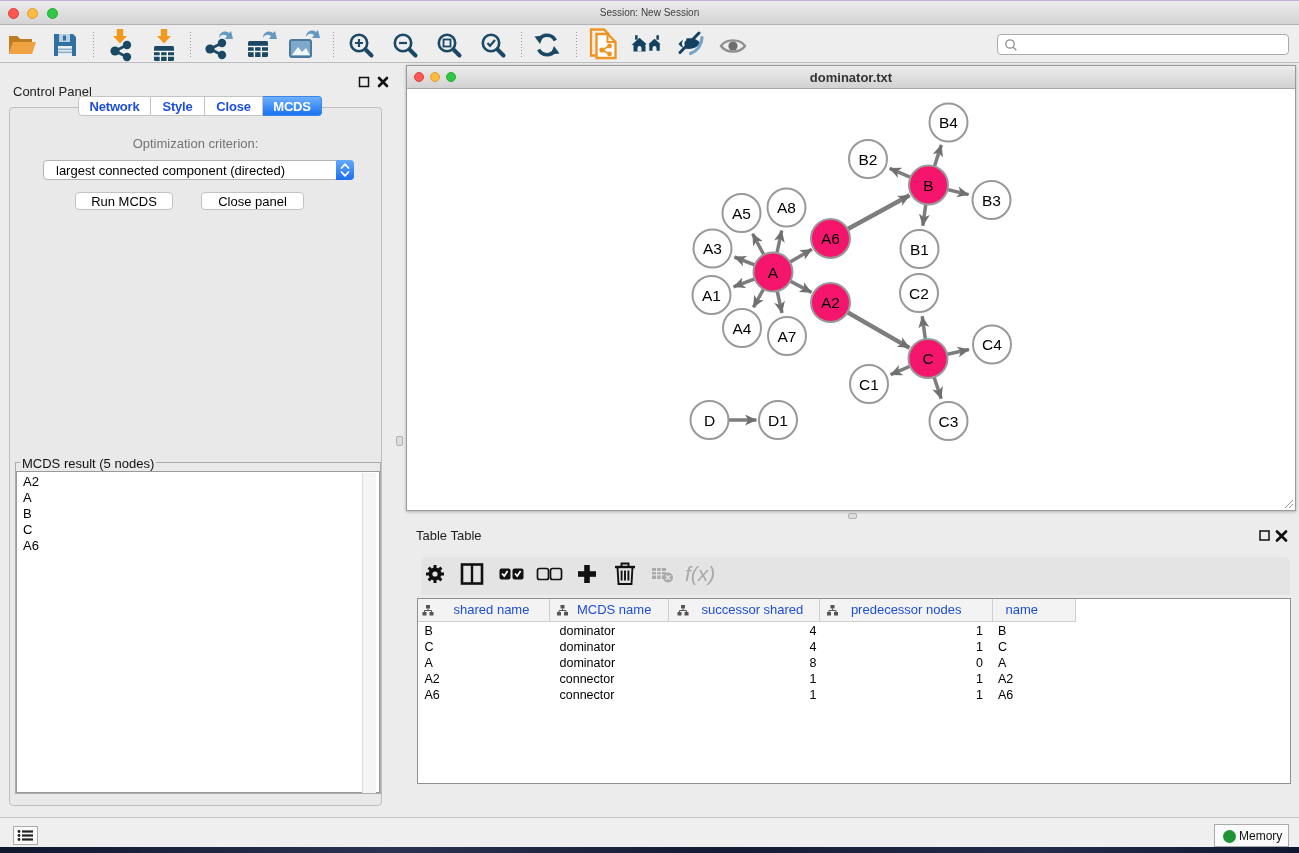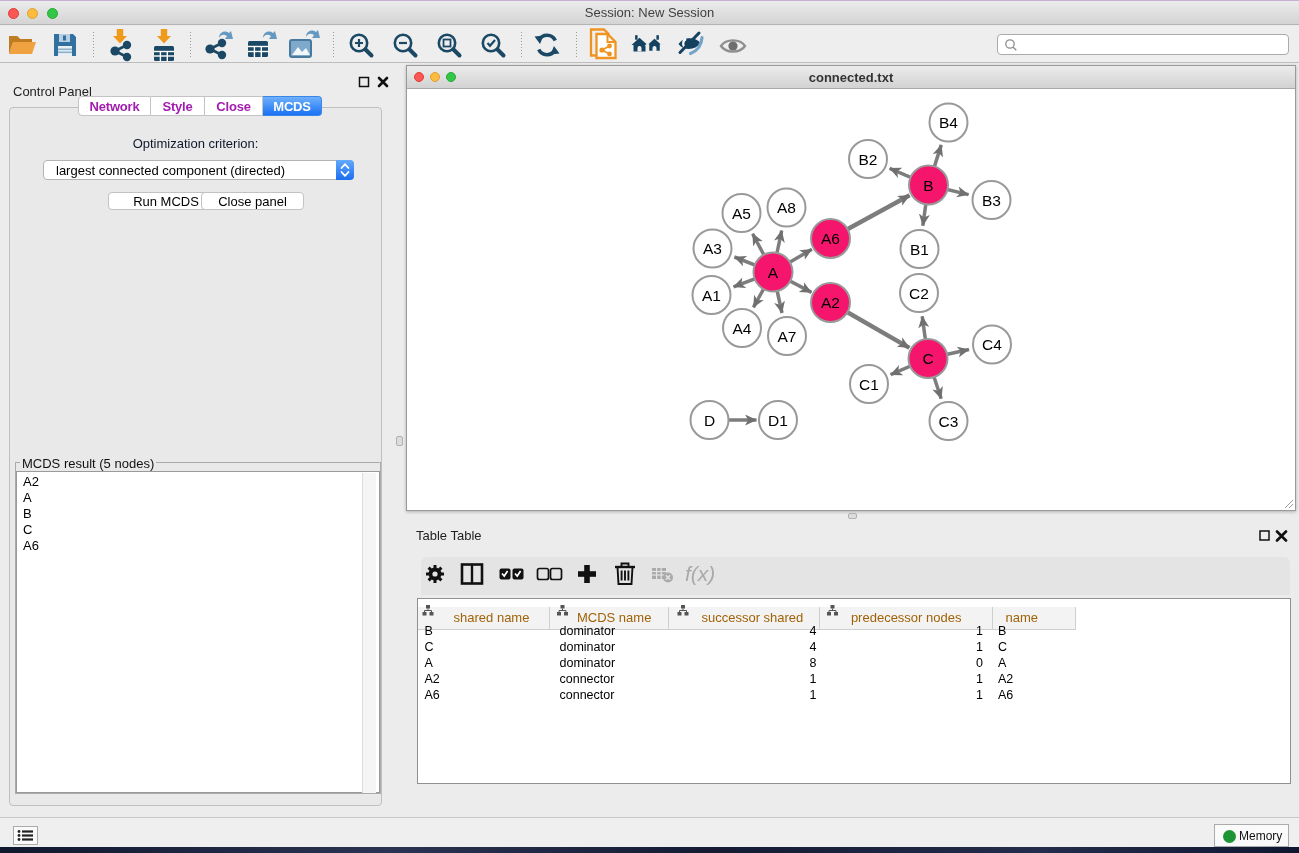--- a/index.html
+++ b/index.html
@@ -8,38 +8,38 @@
 .abs { position:absolute; }
 
 #deskbottom { left:0; top:847px; width:1299px; height:6px;
   background:linear-gradient(90deg,#10182e,#2a3352 30%,#141b33 55%,#232c4b 80%,#0f1730); }
 
 #app { left:0; top:1px; width:1299px; height:846px; background:#ececec; }
 
 #titlebar { left:0; top:0; width:1299px; height:24px;
   background:linear-gradient(#ebebeb,#d4d4d4); border-bottom:1px solid #b3b3b3;
   border-radius:4px 4px 0 0; }
-#titlebar .title { width:100%; text-align:center; font-size:13px; color:#404040; line-height:24px; }
+#titlebar .title { width:100%; text-align:center; font-size:10px; color:#404040; line-height:24px; }
 .tl { border-radius:50%; }
 
 #toolbar { left:0; top:25px; width:1299px; height:37px; background:#eeeeee; border-bottom:1px solid #bdbdbd; }
 .tsep { top:6px; width:1px; height:26px;
   background-image:linear-gradient(#9a9a9a 33%, rgba(0,0,0,0) 0%);
   background-size:1px 3px; }
 #searchbox { left:997px; top:8px; width:292px; height:21px; background:#fff;
   border:1px solid #ababab; border-radius:4px; }
 
 #cpanel { left:0; top:62px; width:391px; height:754px; background:#ececec; }
 #cpanel .hdr { left:13px; top:8px; font-size:13px; color:#222;margin-top:13px; }
 #cp-inner { left:9px; top:44px; width:373px; height:699px; background:#e9e9e9;
   border:1px solid #bfbfbf; border-radius:4px; }
 
 .seg { display:flex; height:20px; font-size:13px; font-weight:bold; letter-spacing:-0.2px; }
 .seg .s { background:#fff; border-top:1px solid #c3c3c3; border-bottom:1px solid #c3c3c3;
-  border-right:1px solid #c3c3c3; color:#a21caf; text-align:center; line-height:19px; }
+  border-right:1px solid #c3c3c3; color:#1d4ed8; text-align:center; line-height:19px; }
 .seg .s:first-child { border-left:1px solid #c3c3c3; border-radius:4px 0 0 4px; }
 .seg .s:last-child { border-radius:0 4px 4px 0; }
 .seg .sel { background:linear-gradient(#6eb1fb,#1a72f3); color:#fff; border-color:#3a85e8; }
 
 #combo { left:43px; top:97px; width:311px; height:20px; background:#fff;
   border:1px solid #b4b4b4; border-radius:4px; font-size:13px; color:#000; }
 #combo .txt { position:absolute; left:12px; top:2px; }
 #combo .step { position:absolute; right:-1px; top:-1px; width:18px; height:20px;
   background:linear-gradient(#63a9fb,#1c6ef0); border-radius:0 4px 4px 0; }
 .btn { background:#fff; border:1px solid #c2c2c2; border-radius:4px; font-size:13px;
@@ -56,22 +56,22 @@
 #netwin { left:406px; top:64px; width:890px; height:446px; background:#fff;
   border:1px solid #9a9a9a; box-shadow:0 1px 3px rgba(0,0,0,0.25); }
 #nettitle { left:0; top:0; width:100%; height:23px; background:linear-gradient(#ececec,#d2d2d2);
   border-bottom:1px solid #aaa; }
 #nettitle .title { width:100%; text-align:center; font-size:13px; font-weight:bold; color:#333; line-height:23px; }
 
 #tpanel { left:391px; top:519px; width:908px; height:297px; background:#ececec; }
 #tpanel .hdr { left:25px; top:8px; font-size:13px; color:#222; }
 #ttoolbar { left:30px; top:37px; width:869px; height:38px; background:#e4e4e4; border-radius:6px 6px 0 0; }
 #ttable { left:26px; top:78px; width:874px; height:186px; background:#fff; border:1px solid #8f8f8f; }
-.thead { position:absolute; top:8px; height:23px; background:#f3f3f3; border-right:1px solid #cfcfcf;
-  border-bottom:1px solid #cfcfcf; font-size:13px; color:#a16207; text-align:center; line-height:22px; }
+.thead { position:absolute; top:0; height:23px; background:#f3f3f3; border-right:1px solid #cfcfcf;
+  border-bottom:1px solid #cfcfcf; font-size:13px; color:#1d4ed8; text-align:center; line-height:22px; }
 .trow { position:absolute; font-size:12.5px; color:#000; height:16px; line-height:16px; }
 
 #btabs { left:283px; top:272px; }
 
 #statusbar { left:0; top:816px; width:1299px; height:31px; background:#efefef; border-top:1px solid #c6c6c6; }
 #memorybtn { left:1214px; top:6px; width:75px; height:23px; background:#fafafa; border:1px solid #ababab;
   font-size:12px; color:#111;padding-left:18px; }
 #listbtn { left:13px; top:8px; width:25px; height:19px; background:#fafafa; border:1px solid #ababab; }
 text { font-family:"Liberation Sans", sans-serif; }
 </style>
@@ -236,45 +236,45 @@
       <rect x="1.5" y="1.5" width="9" height="9" fill="none" stroke="#111" stroke-width="1.5"></rect>
       <path d="M21,2 L29,10 M29,2 L21,10" stroke="#111" stroke-width="2.6" stroke-linecap="round"></path>
     </svg>
     <div id="cp-inner" class="abs"></div>
     <div class="seg abs" style="left:78px;top:33px;width:244px;">
       <div class="s" style="width:73px">Network</div>
       <div class="s" style="width:54px">Style</div>
       <div class="s" style="width:58px">Close</div>
       <div class="s sel" style="width:59px">MCDS</div>
     </div>
-    <div class="abs" style="left:0px;top:73px;width:391px;text-align:center;font-size:13px;color:#0f172a;">Optimization criterion:</div>
+    <div class="abs" style="left:0px;top:73px;width:391px;text-align:center;font-size:13px;color:#737373;">Optimization criterion:</div>
     <div id="combo" class="abs">
       <div class="txt">largest connected component (directed)</div>
       <div class="step">
         <svg width="18" height="20" viewBox="0 0 18 20">
           <path d="M5.5 8 L9 4.2 L12.5 8" fill="none" stroke="#fff" stroke-width="1.8" stroke-linecap="round" stroke-linejoin="round"></path>
           <path d="M5.5 12 L9 15.8 L12.5 12" fill="none" stroke="#fff" stroke-width="1.8" stroke-linecap="round" stroke-linejoin="round"></path>
         </svg>
       </div>
     </div>
-    <div class="btn abs" style="left:108px;top:129px;width:116px;height:18px;line-height:17px;">Run MCDS</div>
+    <div class="btn abs" style="left:75px;top:129px;width:98px;height:18px;line-height:17px;">Run MCDS</div>
     <div class="btn abs" style="left:201px;top:129px;width:103px;height:18px;line-height:17px;">Close panel</div>
     <div id="fs" class="abs"></div>
     <div id="fs-label" class="abs">MCDS result (5 nodes)</div>
     <div id="fs-list" class="abs">
       <div class="sb"></div>
       <div style="padding:2px 0 0 6px; line-height:16px;">A2<br>A<br>B<br>C<br>A6</div>
     </div>
   </div>
 
   <div class="grip abs" style="left:396px;top:435px;width:7px;height:10px;"></div>
 
   <div id="netwin" class="abs">
     <div id="nettitle" class="abs">
-      <div class="title">connected.txt</div>
+      <div class="title">dominator.txt</div>
       <div class="tl abs" style="left:7px;top:6px;width:10px;height:10px;background:#fc5753;border:0.5px solid #df3e38;"></div>
       <div class="tl abs" style="left:23px;top:6px;width:10px;height:10px;background:#fdbc40;border:0.5px solid #de9f34;"></div>
       <div class="tl abs" style="left:39px;top:6px;width:10px;height:10px;background:#33c748;border:0.5px solid #27aa35;"></div>
     </div>
     <svg id="graph" class="abs" style="left:0;top:24px" width="888" height="420" viewBox="0 0 888 420">
       <defs>
         <marker id="arw" markerUnits="userSpaceOnUse" markerWidth="17" markerHeight="15" refX="11.5" refY="5.5" orient="auto">
           <path d="M0,0 L12,5.5 L0,11 L3.2,5.5 Z" fill="#707070"></path>
         </marker>
       </defs>

